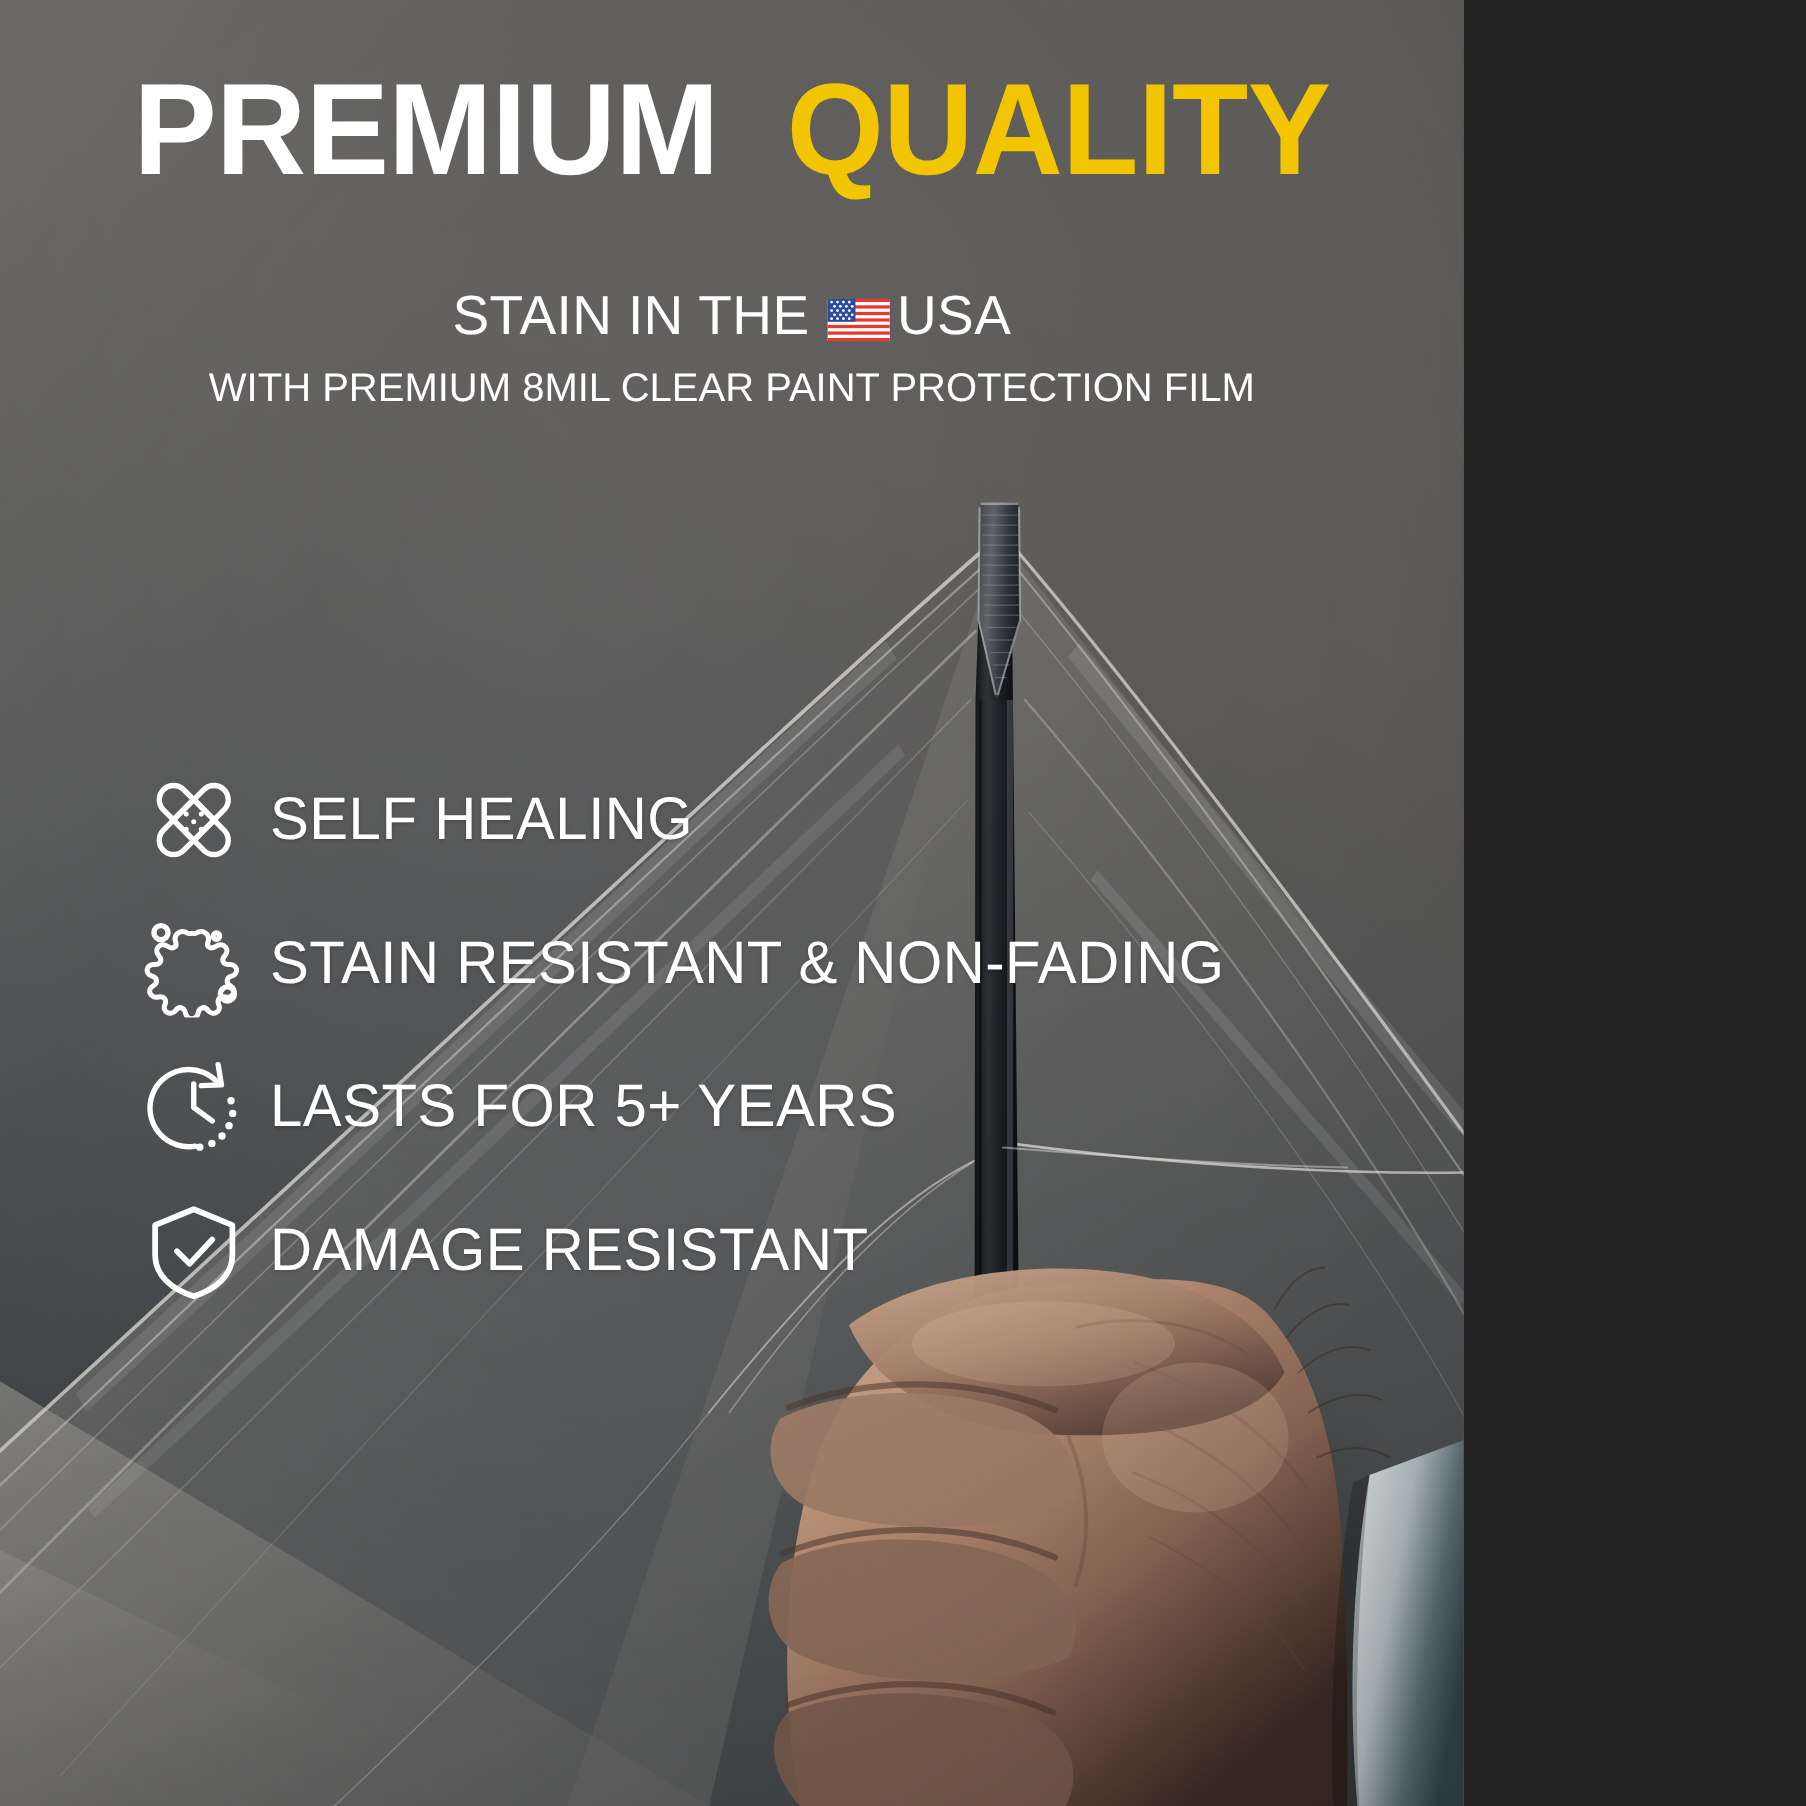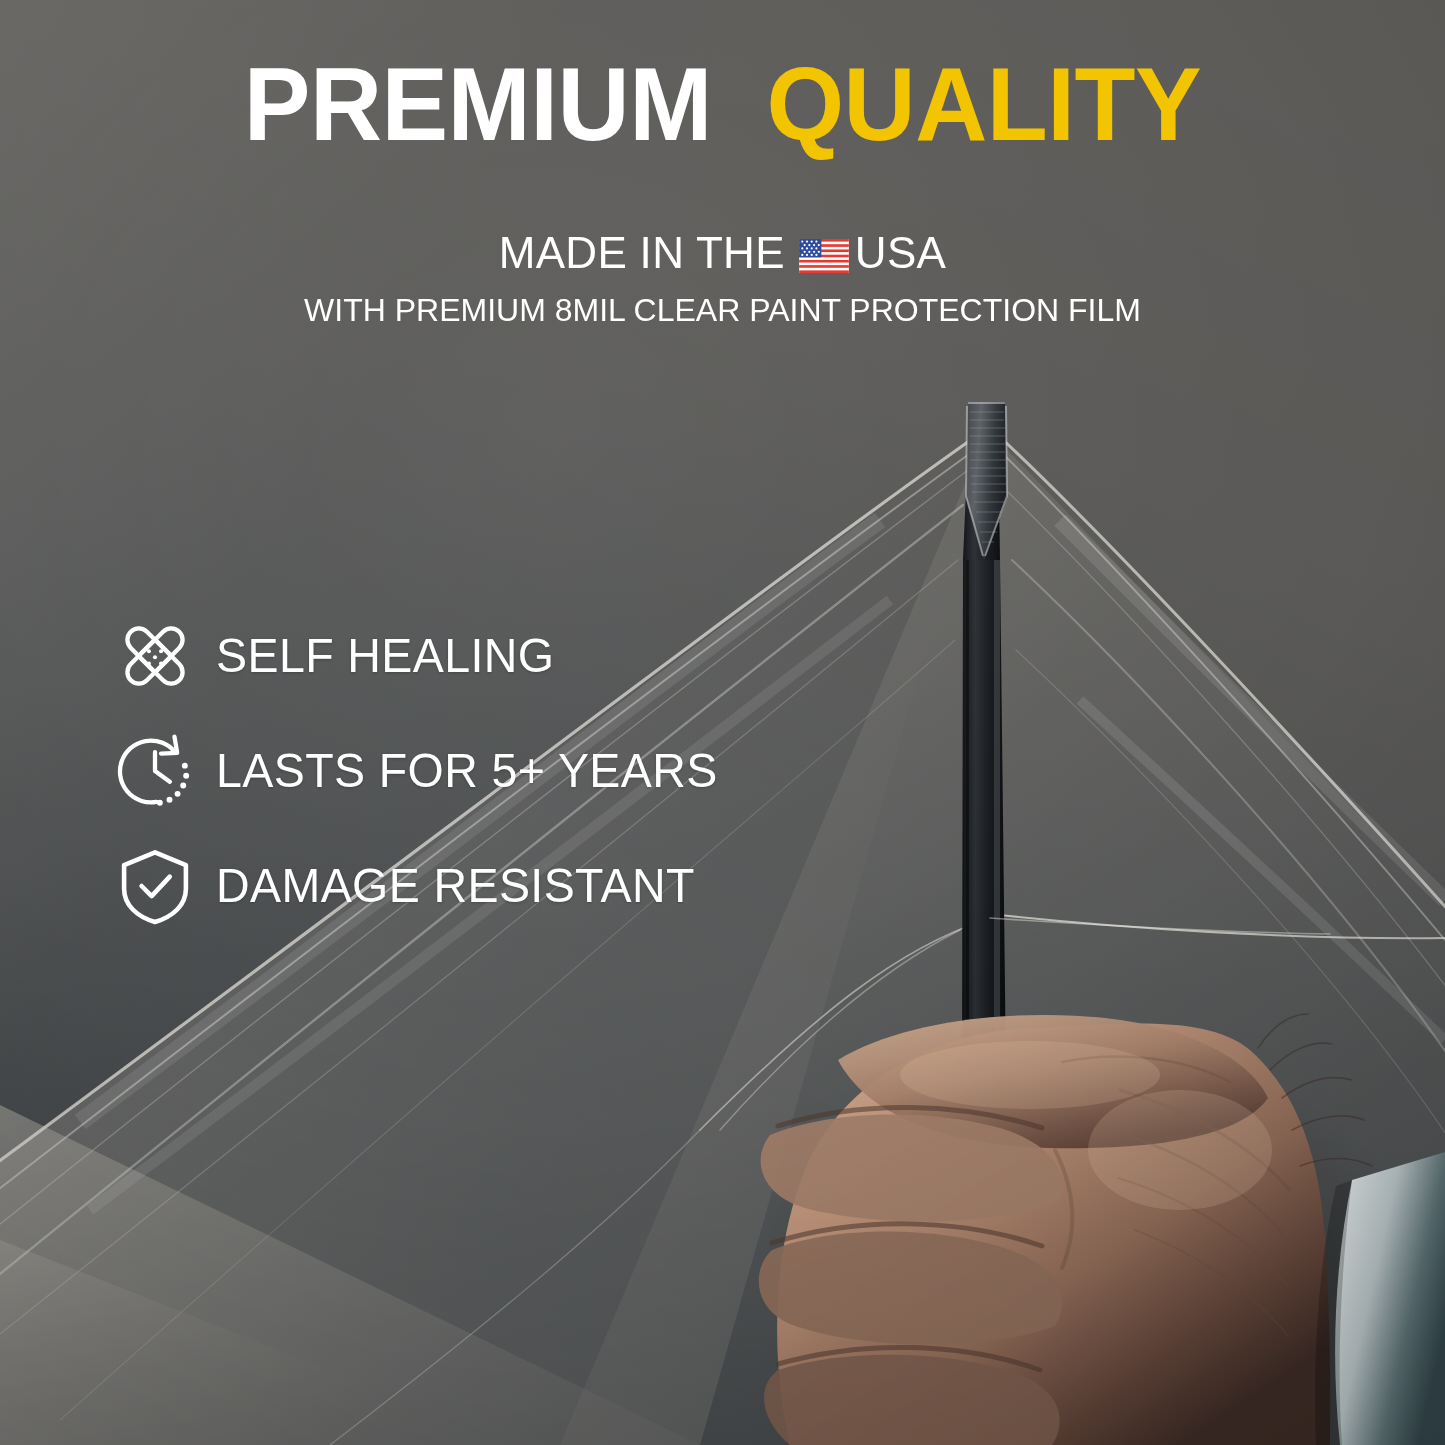--- a/index.html
+++ b/index.html
@@ -1,19 +1,19 @@
 <!DOCTYPE html>
 <html><head>
 <meta charset="utf-8">
 <style>
   html,body{margin:0;padding:0;background:#222;}
   *{box-sizing:border-box;}
   #stage{
     position:relative;
-    width:1445px;height:1445px;
+    width:1171px;height:1445px;
     overflow:hidden;
     font-family:"Liberation Sans","DejaVu Sans",sans-serif;
     background:#4d7c0f;
   }
 
   
   .bg-layer{position:absolute;inset:0;}
   #bg-base{
     background:
       linear-gradient(118deg,
@@ -303,21 +303,21 @@
 
   <div class="bg-layer" id="bg-vignette"></div>
 
   <div id="headline">
     <span class="w1">PREMIUM</span>
     <span>&nbsp;</span><span class="w2">QUALITY</span>
   </div>
 
   <div id="subtitle">
     <div class="sub-line l1">
-      <span>MADE IN THE</span>
+      <span>STAIN IN THE</span>
       <span class="flag">
         <svg viewBox="0 0 38 26">
           <rect width="38" height="26" fill="#ffffff"></rect>
           <g fill="#E8382F">
             <rect y="0" width="38" height="2"></rect>
             <rect y="4" width="38" height="2"></rect>
             <rect y="8" width="38" height="2"></rect>
             <rect y="12" width="38" height="2"></rect>
             <rect y="16" width="38" height="2"></rect>
             <rect y="20" width="38" height="2"></rect>
@@ -366,20 +366,52 @@
             <circle cx="36.5" cy="28.5" r="1.5"></circle>
             <circle cx="32" cy="33" r="1.5"></circle>
             <circle cx="27.5" cy="37.5" r="1.5"></circle>
             <circle cx="36.5" cy="37.5" r="1.5"></circle>
           </g>
         </svg>
       </span>
       <span class="feat-label">SELF HEALING</span>
     </div>
 
+    <div class="feature-row">
+      <span class="feat-icon">
+        <svg viewBox="0 0 64 64" fill="none" stroke="#ffffff" stroke-width="3.2" stroke-linecap="round" stroke-linejoin="round">
+          <path d="M33 14
+                   c4.5 -3 9 0.5 7.5 5
+                   c-1.2 3.6 2.2 4.4 4.8 2.6
+                   c4.4 -3 8.6 2 5.2 5.6
+                   c-2.6 2.8 -0.6 5.4 2.6 5.2
+                   c5 -0.3 6 5.6 1.4 7
+                   c-3.4 1 -3.4 4.2 -0.6 5.8
+                   c4.2 2.4 1.4 7.8 -3.2 6.6
+                   c-3.4 -0.9 -5 1.8 -3.8 4.6
+                   c1.8 4.2 -3.6 7 -6.4 3.4
+                   c-2.2 -2.8 -5.2 -1.8 -5.8 1.3
+                   c-0.9 4.8 -6.8 4.8 -7.7 0
+                   c-0.6 -3.1 -3.6 -4.1 -5.8 -1.3
+                   c-2.8 3.6 -8.2 0.8 -6.4 -3.4
+                   c1.2 -2.8 -0.4 -5.5 -3.8 -4.6
+                   c-4.6 1.2 -7.4 -4.2 -3.2 -6.6
+                   c2.8 -1.6 2.8 -4.8 -0.6 -5.8
+                   c-4.6 -1.4 -3.6 -7.3 1.4 -7
+                   c3.2 0.2 5.2 -2.4 2.6 -5.2
+                   c-3.4 -3.6 0.8 -8.6 5.2 -5.6
+                   c2.6 1.8 6 1 4.8 -2.6
+                   c-1.5 -4.5 3 -8 7.5 -5 z" stroke-width="3.0"></path>
+          <circle cx="12.5" cy="13.5" r="4.2"></circle>
+          <circle cx="52" cy="50" r="4.2"></circle>
+          <circle cx="45.5" cy="15.5" r="1.9"></circle>
+        </svg>
+      </span>
+      <span class="feat-label">STAIN RESISTANT &amp; NON-FADING</span>
+    </div>
 
 
 
     <div class="feature-row">
       <span class="feat-icon">
         <svg viewBox="0 0 64 64" fill="none" stroke="#ffffff" stroke-width="3.2" stroke-linecap="round" stroke-linejoin="round">
           <path d="M46.5 17.5 A23 23 0 1 0 33 55"></path>
           <polyline points="46.5,6.5 48.5,18.5 36.5,19"></polyline>
           <polyline points="32,18 32,32 43,40"></polyline>
           <g fill="#ffffff" stroke="none">

